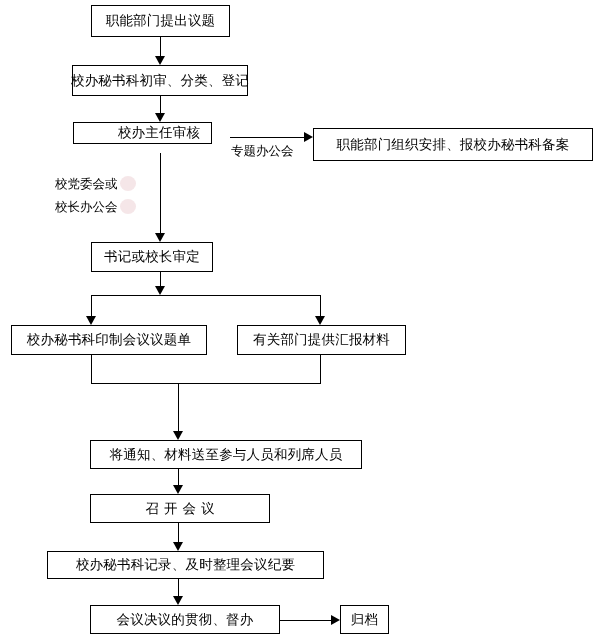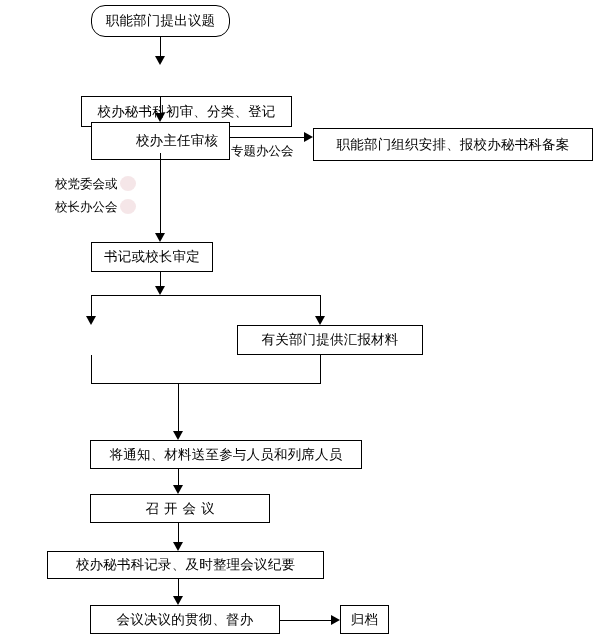--- a/index.html
+++ b/index.html
@@ -73,32 +73,33 @@
     border-radius: 50%;
     background: #f3e2e4;
     opacity: 0.85;
   }
 </style>
 </head>
 <body>
 
 <div id="canvas">
 
-  <div class="node" style="left:91px; top:5px; width:139px; height:32px;border-radius:14px;">职能部门提出议题</div>
+  <div class="node" style="left:91px; top:5px; width:139px; height:32px;">职能部门提出议题</div>
 
-  <div class="node" style="left:81px; top:65px; width:211px; height:31px;margin-top:31px;">校办秘书科初审、分类、登记</div>
+  <div class="node" style="left:72px; top:65px; width:176px; height:31px;">校办秘书科初审、分类、登记</div>
 
-  <div class="node" style="left:91px; top:122px; width:139px; height:38px;padding-left:33px;">校办主任审核</div>
+  <div class="node" style="left:73px; top:122px; width:139px; height:22px;padding-left:33px;">校办主任审核</div>
 
   <div class="node" style="left:313px; top:128px; width:280px; height:33px;">职能部门组织安排、报校办秘书科备案</div>
 
   <div class="node" style="left:91px; top:242px; width:122px; height:30px;">书记或校长审定</div>
 
+  <div class="node" style="left:11px; top:325px; width:196px; height:30px;">校办秘书科印制会议议题单</div>
 
-  <div class="node" style="left:237px; top:325px; width:186px; height:30px;">有关部门提供汇报材料</div>
+  <div class="node" style="left:237px; top:325px; width:169px; height:30px;">有关部门提供汇报材料</div>
 
   <div class="node spaced" style="left:90px; top:494px; width:180px; height:29px;">召开会议</div>
 
   <div class="node" style="left:90px; top:440px; width:272px; height:29px;">将通知、材料送至参与人员和列席人员</div>
 
   <div class="node" style="left:47px; top:551px; width:277px; height:28px;">校办秘书科记录、及时整理会议纪要</div>
 
   <div class="node" style="left:90px; top:605px; width:190px; height:29px;">会议决议的贯彻、督办</div>
 
   <div class="node" style="left:340px; top:605px; width:49px; height:29px;">归档</div>

